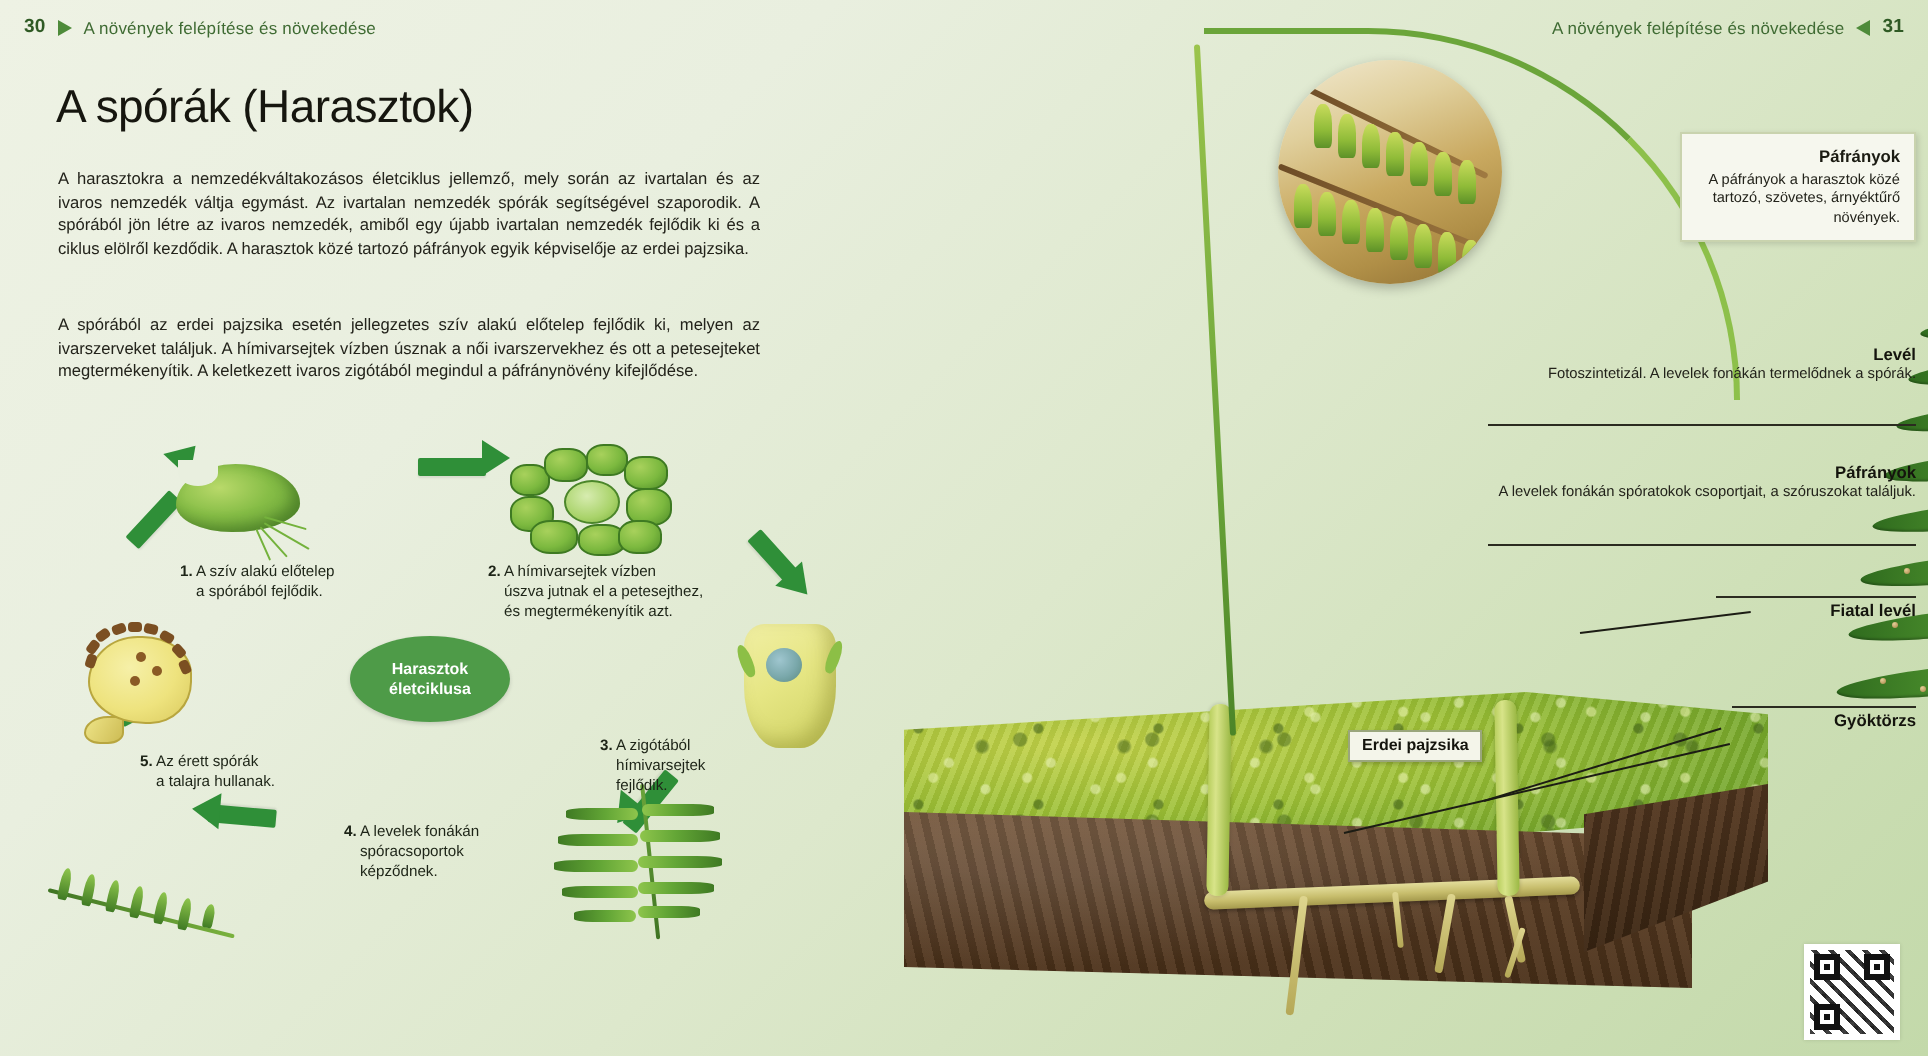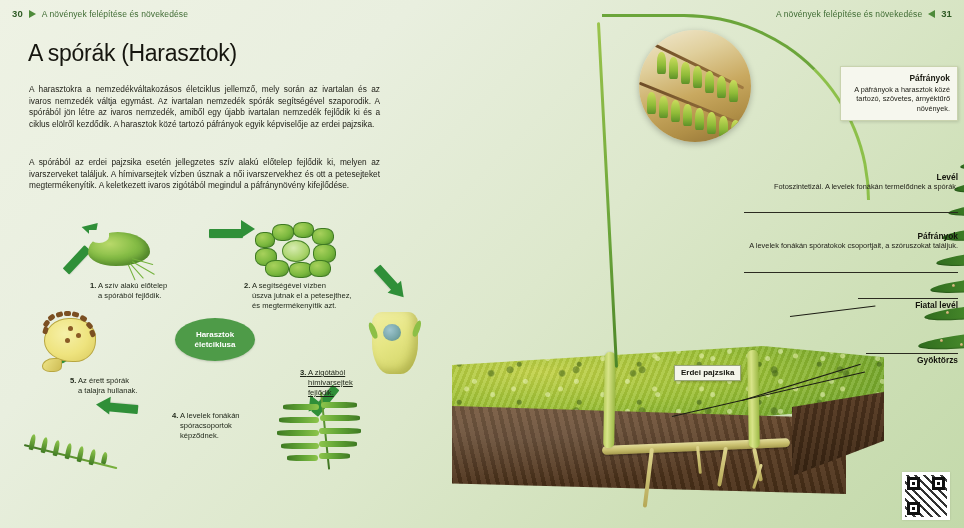--- a/index.html
+++ b/index.html
@@ -419,26 +419,26 @@
   </div>
 
   <div class="caption" style="left:90px; top:281px; width:130px;">
     <b>1.</b>
     <span>A szív alakú előtelep</span>
     <span class="ind">a spórából fejlődik.</span>
   </div>
 
   <div class="caption" style="left:244px; top:281px; width:150px;">
     <b>2.</b>
-    <span>A segítségével vízben</span>
+    <span>A hímivarsejtek vízben</span>
     <span class="ind">úszva jutnak el a petesejthez,</span>
     <span class="ind">és megtermékenyítik azt.</span>
   </div>
 
-  <div class="caption" style="left:300px; top:368px; width:110px;text-decoration:underline;">
+  <div class="caption" style="left:300px; top:368px; width:110px;">
     <b>3.</b>
     <span>A zigótából</span>
     <span class="ind">hímivarsejtek</span>
     <span class="ind">fejlődik.</span>
   </div>
 
   <div class="caption" style="left:172px; top:411px; width:120px;">
     <b>4.</b>
     <span>A levelek fonákán</span>
     <span class="ind">spóracsoportok</span>

